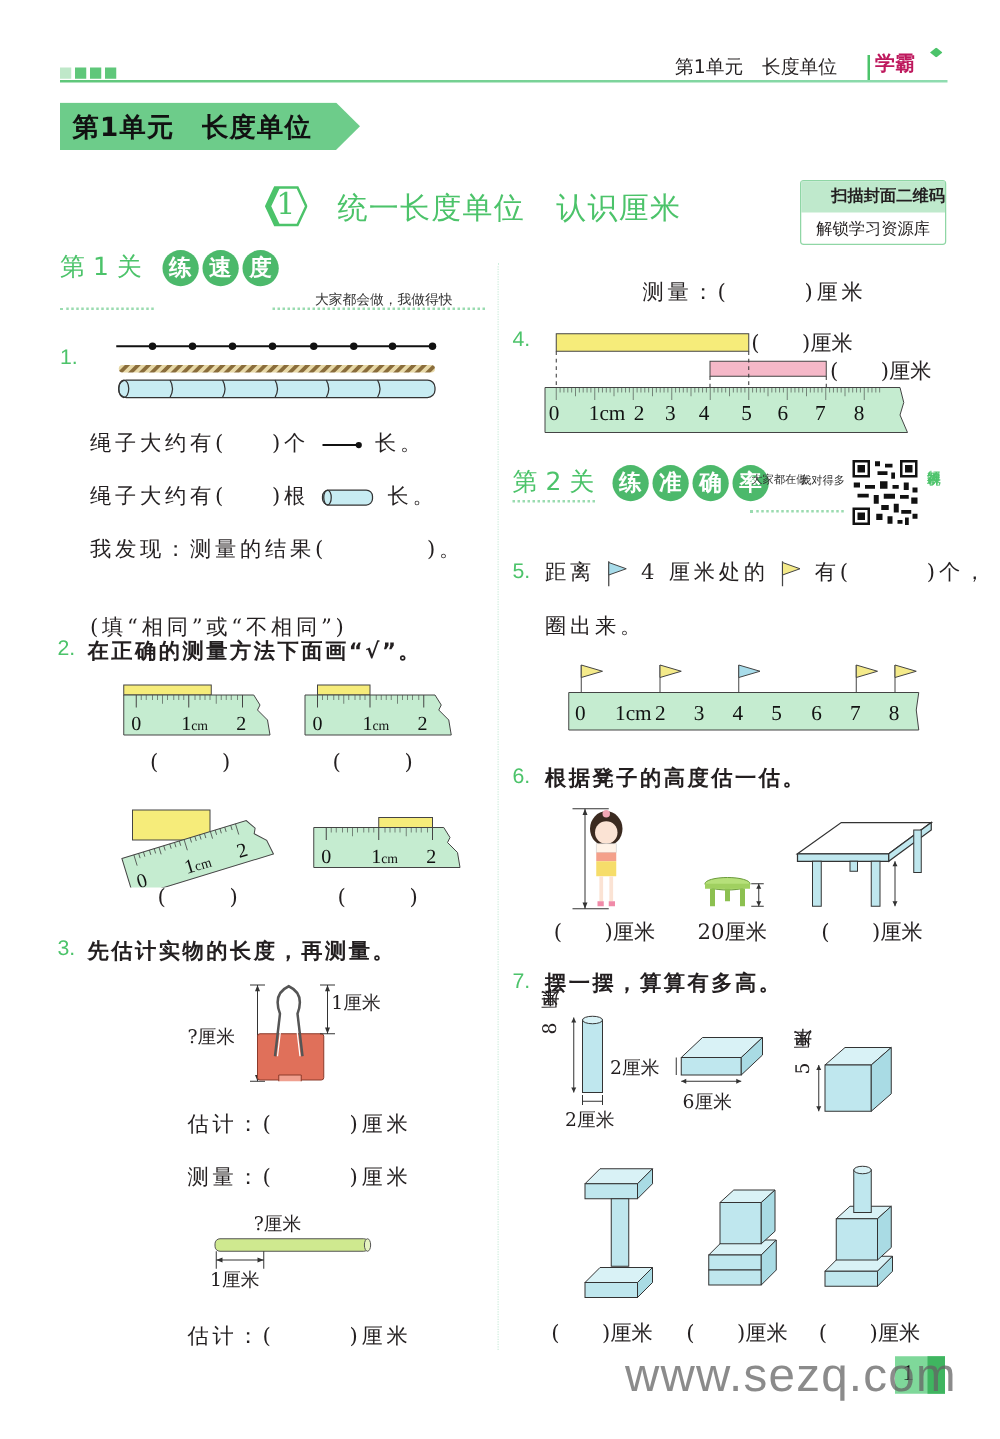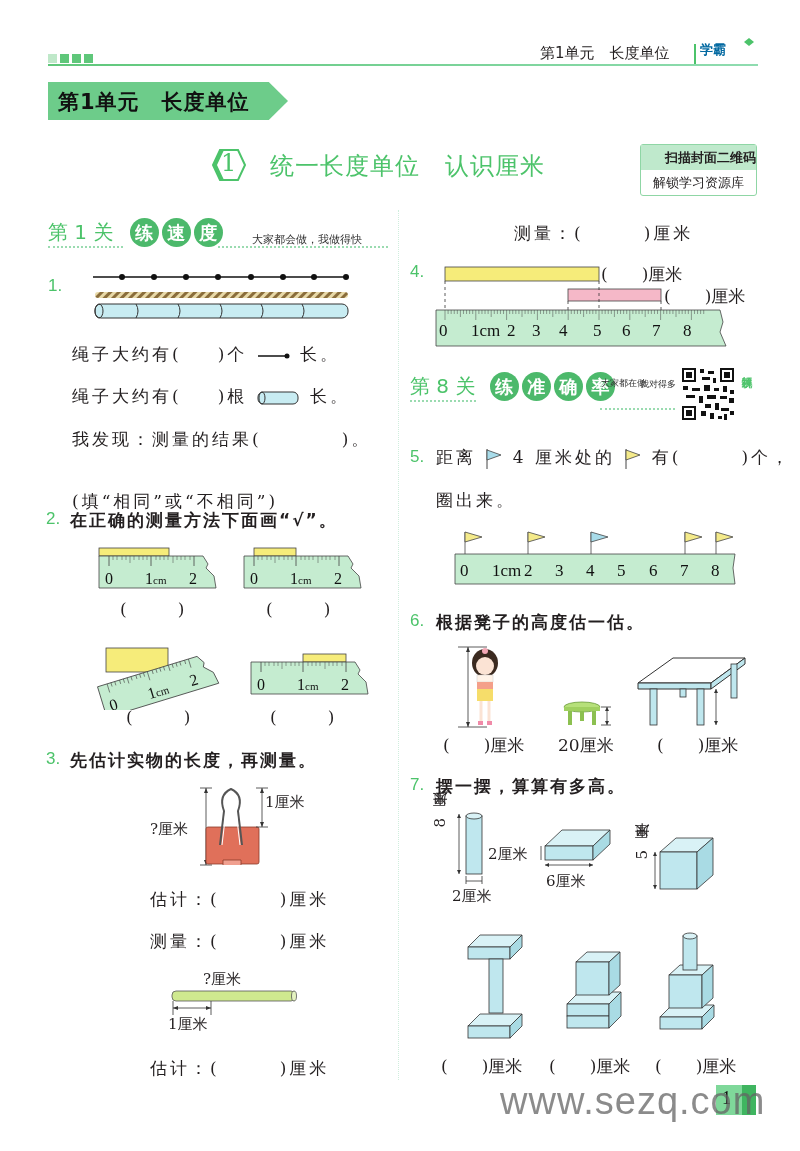--- a/index.html
+++ b/index.html
@@ -37,42 +37,42 @@
   .page-num { left:716px; top:1085px; width:40px; height:30px; background:#7fd89a; }
   .watermark { left:500px; top:1080px; font-family:"Liberation Sans","DejaVu Sans",sans-serif; font-size:38px; color:rgba(100,100,100,0.75); letter-spacing:1px; white-space:nowrap; }
   .vtext { writing-mode: vertical-rl; font-family:"DejaVu Sans",sans-serif; font-size:11px; color:#4cc36a; }
 </style>
 </head>
 <body>
 
 <div class="abs head-squares" style="left:48px;top:48px;"><span></span><span></span><span></span><span></span></div>
 <div class="abs sans" style="left:540px;top:44px;font-size:15px;white-space:nowrap;">第1单元　长度单位</div>
 <div class="abs" style="left:694px;top:44px;width:2px;height:20px;background:#4cc36a;"></div>
-<div class="abs sans bold" style="left:700px;top:41px;font-size:13px;color:#0369a1;">学霸</div>
+<div class="abs sans bold" style="left:700px;top:41px;font-size:16px;color:#be185d;">学霸</div>
 <div class="abs" style="left:744px;top:38px;width:10px;height:8px;background:#4cc36a;clip-path:polygon(0 50%,50% 0,100% 50%,50% 100%);"></div>
 <div class="abs head-line"></div>
 
 <div class="abs unit-banner">
     <span>第1单元　长度单位</span>
   </div>
 
 <svg class="abs lesson-hex" viewBox="0 0 34 34">
   <polygon points="8,2 26,2 33,17 26,32 8,32 1,17" fill="#fff" stroke="#4cc36a" stroke-width="2"></polygon>
   <polygon points="8,2 12,2 5,17 12,32 8,32 1,17" fill="#4cc36a"></polygon>
 </svg>
 <div class="abs" style="left:221px;top:149px;font-family:'DejaVu Serif',serif;font-size:24px;color:#4cc36a;">1</div>
 <div class="abs lesson-title">统一长度单位　认识厘米</div>
 <div class="abs scan-box">
   <div class="r1">扫描封面二维码</div>
   <div class="r2">解锁学习资源库</div>
 </div>
 
 <div class="abs" style="left:398px;top:210px;width:1px;height:870px;border-left:1px dotted #cfeedd;"></div>
 
-<div class="abs" style="left:48px;top:218px;">
+<div class="abs" style="left:48px;top:200px;">
   <span class="section-label">第 1 关</span>
   <span style="display:inline-block;width:6px;"></span>
   <span class="bubble">练</span>
   <span class="bubble">速</span>
   <span class="bubble">度</span>
 </div>
 <div class="abs dotline" style="left:48px;top:246px;width:75px;"></div>
 <div class="abs dotline" style="left:218px;top:246px;width:170px;"></div>
 <div class="abs small-note" style="left:252px;top:232px;">大家都会做，我做得快</div>
 
@@ -413,21 +413,21 @@
   <span class="ruler-num" style="left:73px;top:3px;">2</span>
   <span class="ruler-num" style="left:98px;top:3px;">3</span>
   <span class="ruler-num" style="left:125px;top:3px;">4</span>
   <span class="ruler-num" style="left:159px;top:3px;">5</span>
   <span class="ruler-num" style="left:188px;top:3px;">6</span>
   <span class="ruler-num" style="left:218px;top:3px;">7</span>
   <span class="ruler-num" style="left:249px;top:3px;">8</span>
 </div>
 
 <div class="abs" style="left:410px;top:372px;">
-  <span class="section-label">第 8 关</span>
+  <span class="section-label">第 2 关</span>
   <span style="display:inline-block;width:4px;"></span>
   <span class="bubble">练</span>
   <span class="bubble">准</span>
   <span class="bubble">确</span>
   <span class="bubble">率</span>
 </div>
 <div class="abs dotline" style="left:410px;top:400px;width:66px;"></div>
 <div class="abs dotline" style="left:600px;top:408px;width:75px;"></div>
 <div class="abs small-note" style="left:601px;top:377px;font-size:9px;">大家都在做</div>
 <div class="abs small-note" style="left:640px;top:378px;font-size:9px;">我对得多</div>

